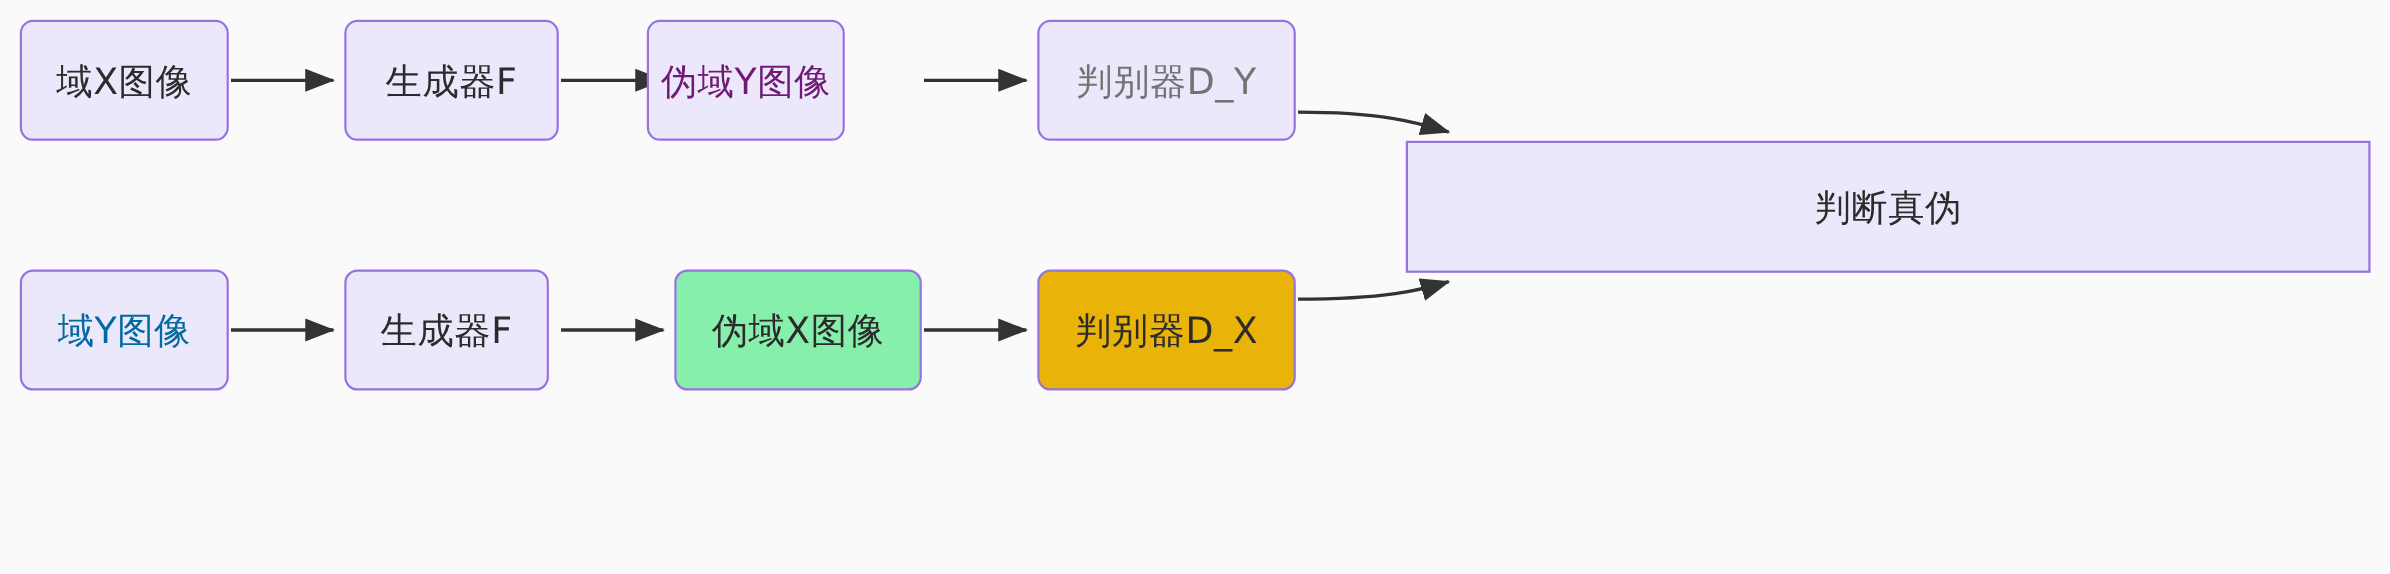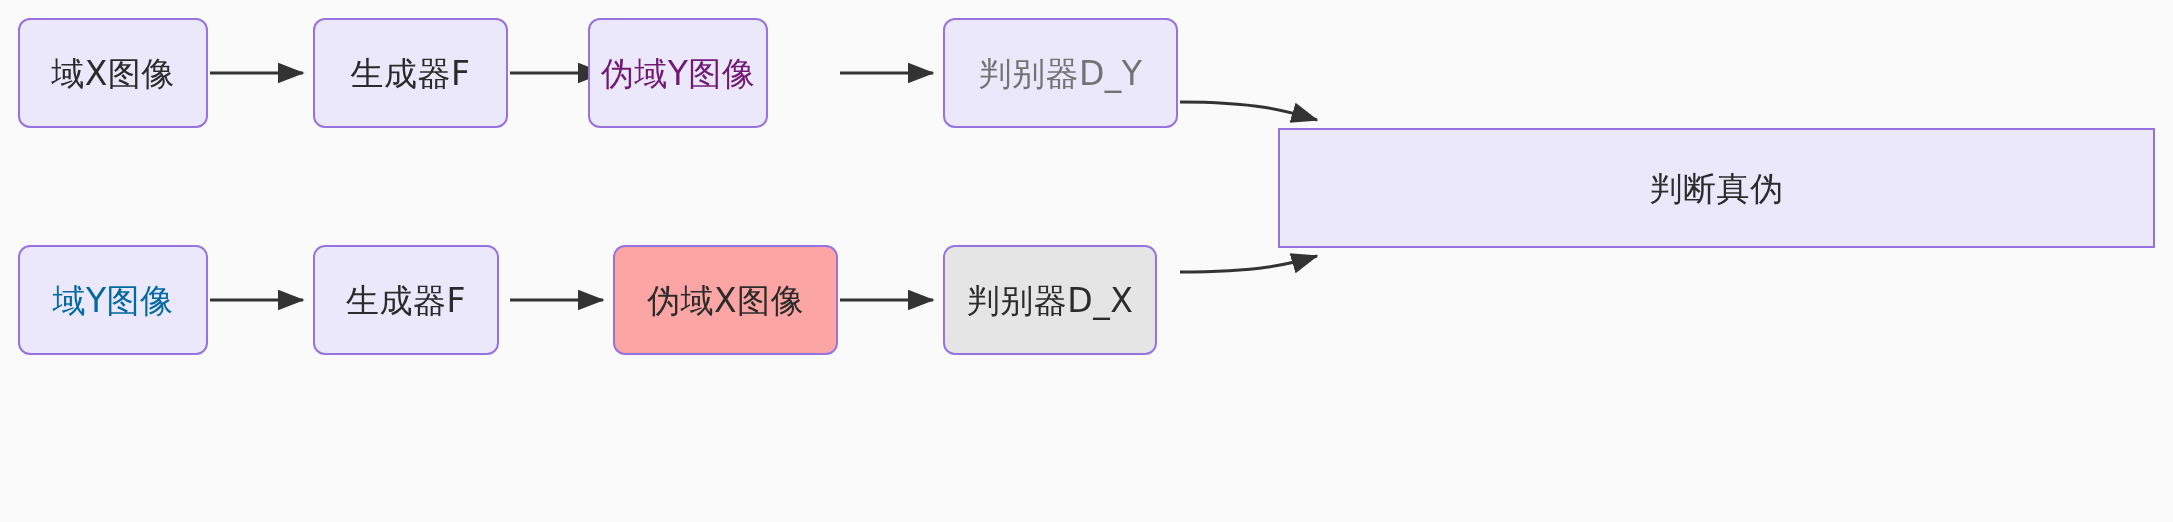--- a/index.html
+++ b/index.html
@@ -83,21 +83,21 @@
       </div>
       <div class="node square" style="left: 1278px; top: 128px; width: 877px; height: 120px; background: rgb(235, 232, 251); border-color: rgb(151, 115, 224); color: rgb(43, 43, 43);">
         <span class="node-label">判断真伪</span>
       </div>
       <div class="node" style="left: 18px; top: 245px; width: 190px; height: 110px; background: rgb(235, 232, 251); border-color: rgb(151, 115, 224); color: #0369a1;">
         <span class="node-label">域Y图像</span>
       </div>
       <div class="node" style="left: 313px; top: 245px; width: 186px; height: 110px; background: rgb(235, 232, 251); border-color: rgb(151, 115, 224); color: rgb(43, 43, 43);">
         <span class="node-label">生成器F</span>
       </div>
-      <div class="node" style="left: 613px; top: 245px; width: 225px; height: 110px; background: #fca5a5; border-color: rgb(151, 115, 224); color: rgb(43, 43, 43);">
+      <div class="node" style="left: 613px; top: 245px; width: 225px; height: 110px; background: #86efac; border-color: rgb(151, 115, 224); color: rgb(43, 43, 43);">
         <span class="node-label">伪域X图像</span>
       </div>
-      <div class="node" style="left: 943px; top: 245px; width: 214px; height: 110px; background: #e5e5e5; border-color: rgb(151, 115, 224); color: rgb(43, 43, 43);">
+      <div class="node" style="left: 943px; top: 245px; width: 235px; height: 110px; background: #eab308; border-color: rgb(151, 115, 224); color: rgb(43, 43, 43);">
         <span class="node-label">判别器D_X</span>
       </div>
     </div>
 
 </div>
 
 </body></html>

